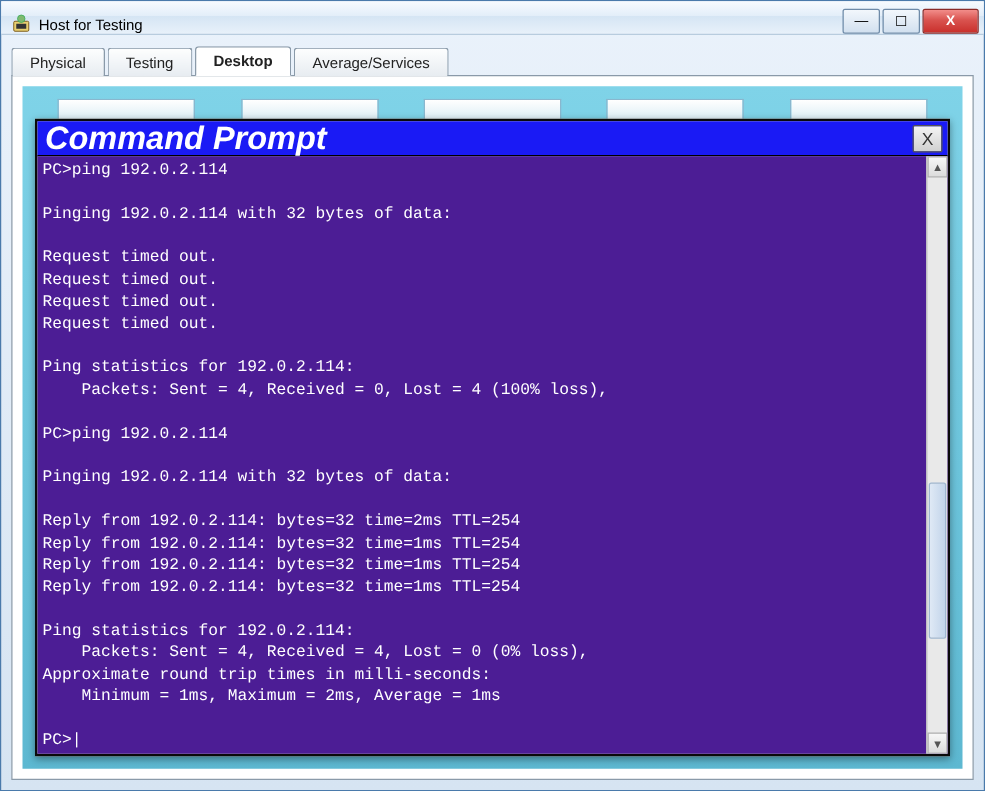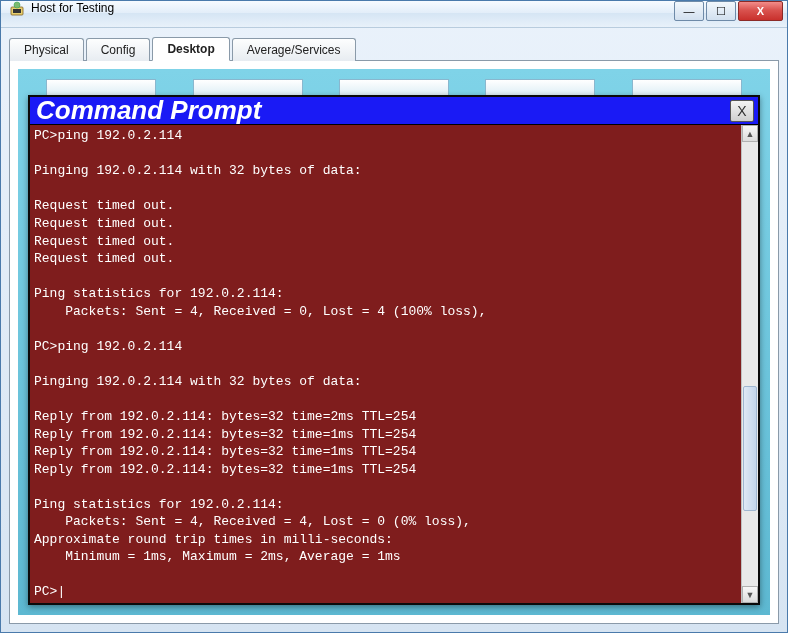--- a/index.html
+++ b/index.html
@@ -16,21 +16,21 @@
       border: 1px solid #4a7aab;
       background: linear-gradient(to bottom, #eaf2fb 0%, #d6e4f2 100%);
       display: flex;
       flex-direction: column;
       box-shadow: 0 0 8px rgba(0,0,0,0.3);
     }
     .titlebar {
       height: 30px;
       background: linear-gradient(to bottom, #f7fbff 0%, #e3eef9 45%, #d5e5f4 46%, #e8f1fa 100%);
       display: flex;
-      align-items: flex-start;
+      align-items: flex-end;
       padding: 0 4px 0 8px;
       border-bottom: 1px solid #b8ccde;
     }
     .titlebar-icon {
       width: 16px; height: 16px;
       margin-right: 6px;
       display: flex; align-items: center; justify-content: center;
     }
     .titlebar-title {
       flex: 1;
@@ -149,21 +149,21 @@
       border: 1px solid #555;
       border-radius: 2px;
       display: flex; align-items: center; justify-content: center;
       font-size: 14px;
       cursor: pointer;
       color: #333;
     }
     .cmd-body-wrap {
       flex: 1;
       display: flex;
-      background: #7f1d1d;
+      background: #4c1d95;
       overflow: hidden;
     }
     .cmd-body {
       flex: 1;
       color: #fff;
       font-family: "Courier New", monospace;
       font-size: 13px;
       line-height: 1.35;
       padding: 2px 4px;
       white-space: pre;
@@ -216,21 +216,21 @@
     <div class="win-btns">
       <div class="win-btn">—</div>
       <div class="win-btn">☐</div>
       <div class="win-btn close">X</div>
     </div>
   </div>
 
   <div class="content-area">
     <div class="tabbar">
       <div class="tab">Physical</div>
-      <div class="tab">Config</div>
+      <div class="tab">Testing</div>
       <div class="tab active">Desktop</div>
       <div class="tab">Average/Services</div>
     </div>
     <div class="tabpane">
       <div class="desktop-bg">
         <div class="icon-row">
           <div class="icon-slot"></div>
           <div class="icon-slot"></div>
           <div class="icon-slot"></div>
           <div class="icon-slot"></div>

